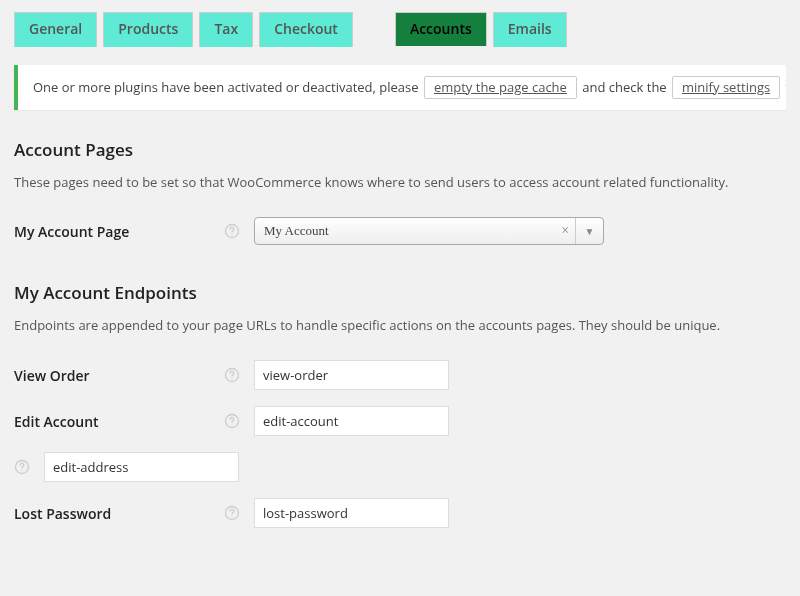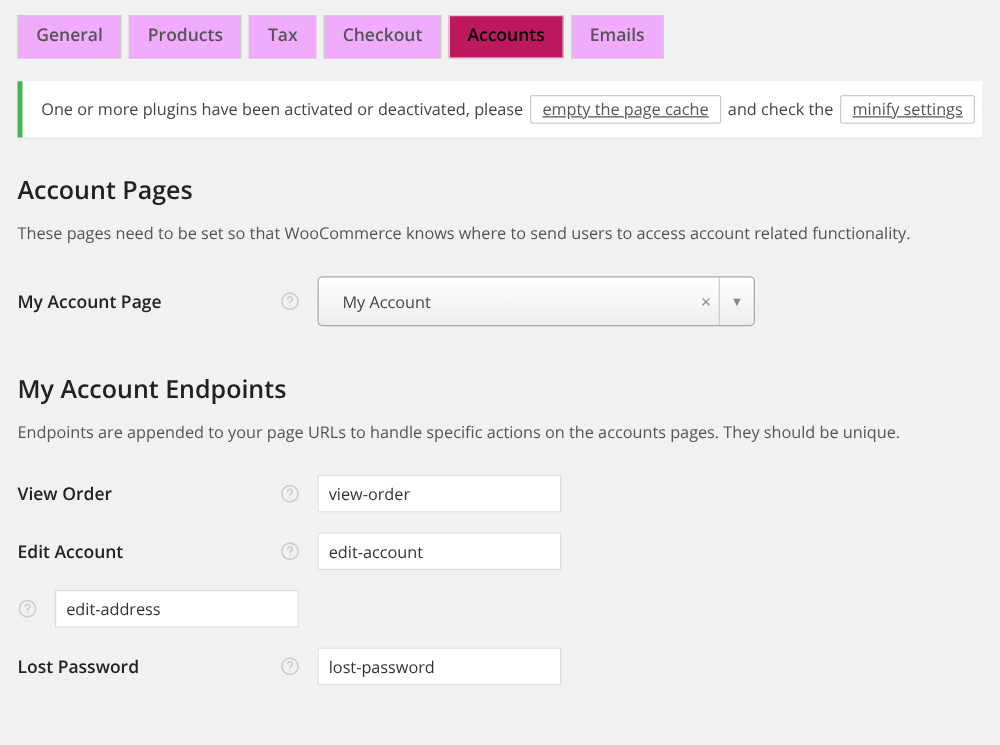--- a/index.html
+++ b/index.html
@@ -17,31 +17,32 @@
     display: flex;
     gap: 0;
     margin-bottom: 18px;
   }
   .nav-tab {
     display: inline-block;
     padding: 8px 14px;
     font-size: 14px;
     font-weight: 600;
     color: #555;
-    background: #f0abfc;
+    background: #5eead4;
     border: 1px solid #ccc;
     border-bottom: none;
     margin-right: 6px;
     cursor: pointer;
     line-height: 1.2;
   }
   .nav-tab.active {
-    background: #be185d;
+    background: #15803d;
     border-bottom: 1px solid #f1f1f1;
     color: #000;
+    margin-left: 36px;
   }
 
   
   .notice {
     background: #fff;
     border-left: 4px solid #46b450;
     box-shadow: 0 1px 1px rgba(0,0,0,0.04);
     padding: 11px 15px;
     margin: 6px 0 28px 0;
     white-space: nowrap;
@@ -56,21 +57,21 @@
     color: #555;
     border-radius: 2px;
     cursor: pointer;
     line-height: 1.2;
     margin: 0 2px;
     text-decoration: underline;
   }
 
   
   h3.section-title {
-    font-size: 20px;
+    font-size: 17px;
     font-weight: 600;
     color: #222;
     margin-bottom: 12px;
   }
   p.section-desc {
     font-size: 13px;
     color: #555;
     margin-bottom: 26px;
   }
 
@@ -110,25 +111,26 @@
   }
 
   
   .select-container {
     display: flex;
     align-items: center;
     border: 1px solid #aaa;
     border-radius: 4px;
     background: linear-gradient(to bottom, #fefefe 0%, #eeeeee 100%);
     width: 350px;
-    height: 40px;
-    padding: 0 6px 0 19px;
+    height: 28px;
+    padding: 0 6px 0 9px;
     font-size: 13px;
     color: #444;
     cursor: pointer;
+    font-family: Liberation Serif, serif;
   }
   .select-value { flex: 1; }
   .select-clear {
     color: #888;
     font-size: 14px;
     padding: 0 6px;
     cursor: pointer;
   }
   .select-arrow {
     color: #888;

